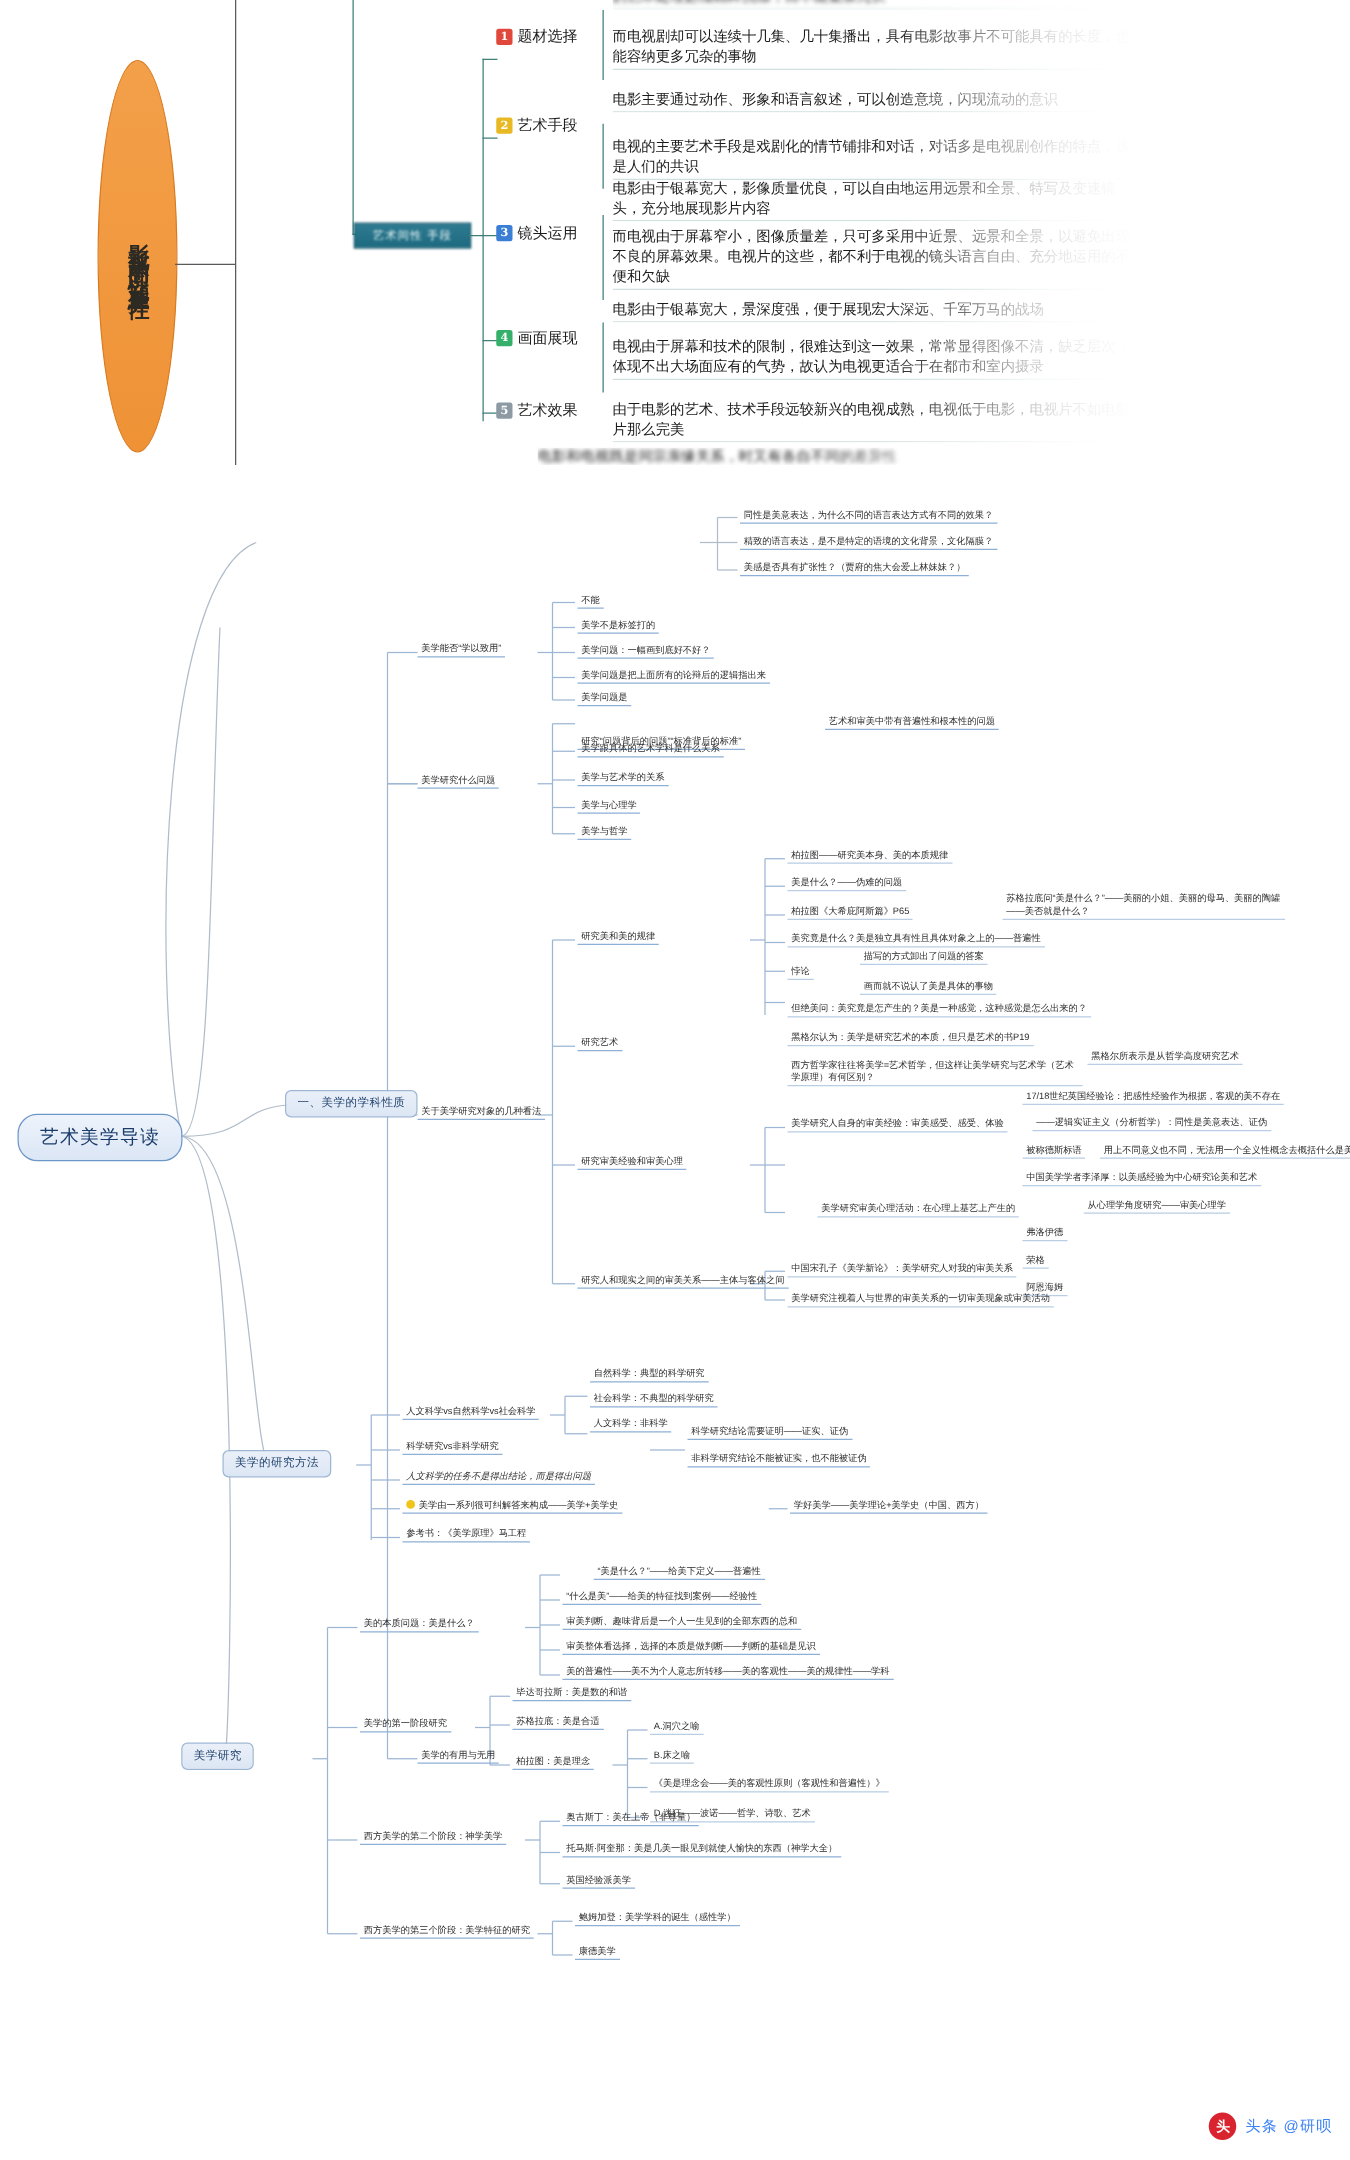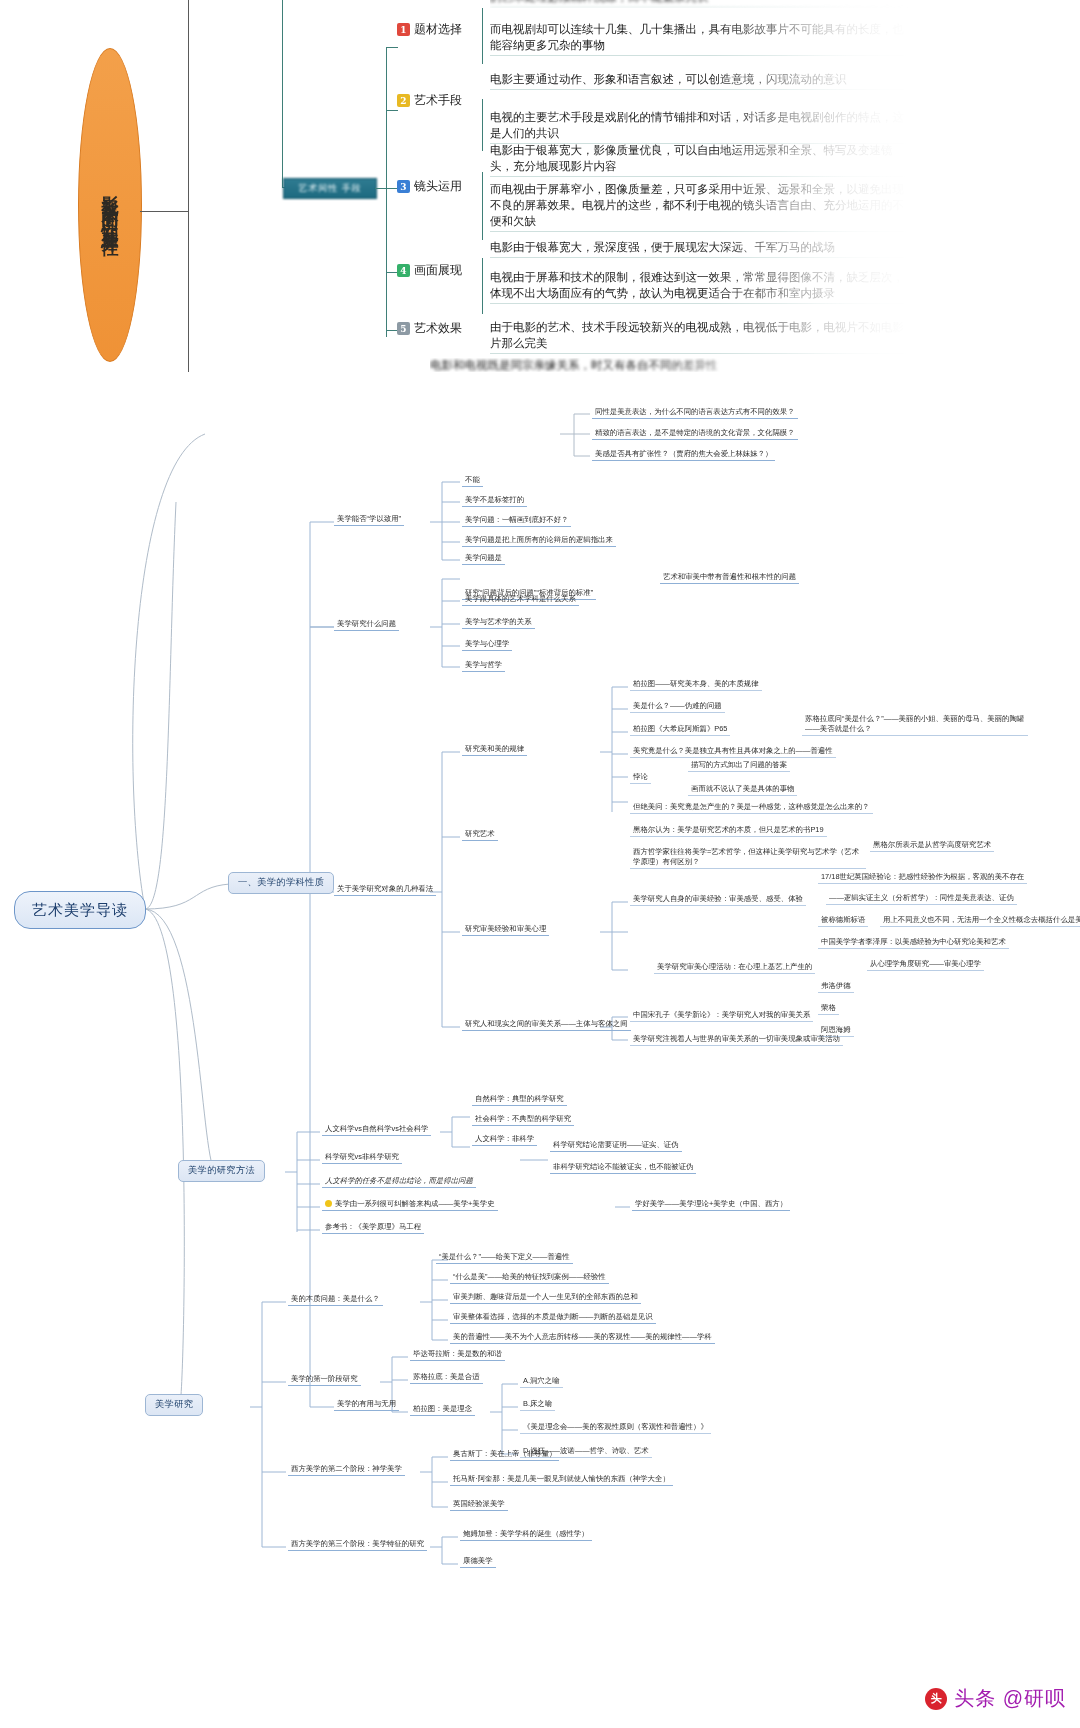--- a/index.html
+++ b/index.html
@@ -69,21 +69,21 @@
   .banner{border:1px solid #9db6d4;border-radius:5px;
           background:linear-gradient(180deg,#e9eff8,#d6e2f2);
           padding:6px 12px;font-size:10.5px;color:#1f4370;letter-spacing:.5px;}
   .dot-y{display:inline-block;width:7px;height:7px;border-radius:50%;
          background:#f0c419;margin-right:3px;vertical-align:-1px;}
 
   
   #watermark{position:absolute;right:14px;bottom:16px;display:flex;align-items:center;gap:7px;}
   #watermark .wm-logo{width:22px;height:22px;border-radius:50%;background:#d9232e;
         color:#fff;font-size:11px;display:flex;align-items:center;justify-content:center;font-weight:700;}
-  #watermark .wm-text{font-size:20px;color:#a21caf;letter-spacing:1px;}
+  #watermark .wm-text{font-size:12px;color:#3b82f6;letter-spacing:1px;}
 </style>
 </head>
 <body>
 
 <div id="top-map">
   <div class="blurlayer">
 
     <div class="oval-node">
       <span>影视艺术的同一性和差异性</span>
     </div>
@@ -350,21 +350,21 @@
   <div class="node ul" style="left:322px;top:827px;">
     <span class="dot-y"></span><span>美学由一系列很可纠解答来构成——美学+美学史</span>
   </div>
   <div class="node ul" style="left:632px;top:827px;">学好美学——美学理论+美学史（中国、西方）</div>
 
   <div class="node ul" style="left:322px;top:850px;">参考书：《美学原理》马工程</div>
 
   <div class="node lvl1" style="left:145px;top:1022px;">美学研究</div>
 
   <div class="node ul" style="left:288px;top:922px;">美的本质问题：美是什么？</div>
-  <div class="node ul" style="left:436px;top:880px;text-align:center;">“美是什么？”——给美下定义——普遍性</div>
+  <div class="node ul" style="left:475px;top:880px;text-align:center;">“美是什么？”——给美下定义——普遍性</div>
   <div class="node ul" style="left:450px;top:900px;">“什么是美”——给美的特征找到案例——经验性</div>
   <div class="node ul" style="left:450px;top:920px;">审美判断、趣味背后是一个人一生见到的全部东西的总和</div>
   <div class="node ul" style="left:450px;top:940px;">审美整体看选择，选择的本质是做判断——判断的基础是见识</div>
   <div class="node ul" style="left:450px;top:960px;">美的普遍性——美不为个人意志所转移——美的客观性——美的规律性——学科</div>
 
   <div class="node ul" style="left:288px;top:1002px;">美学的第一阶段研究</div>
   <div class="node ul" style="left:410px;top:977px;">毕达哥拉斯：美是数的和谐</div>
   <div class="node ul" style="left:410px;top:1000px;">苏格拉底：美是合适</div>
   <div class="node ul" style="left:410px;top:1032px;">柏拉图：美是理念</div>
   <div class="node ul thin" style="left:520px;top:1004px;">A.洞穴之喻</div>

